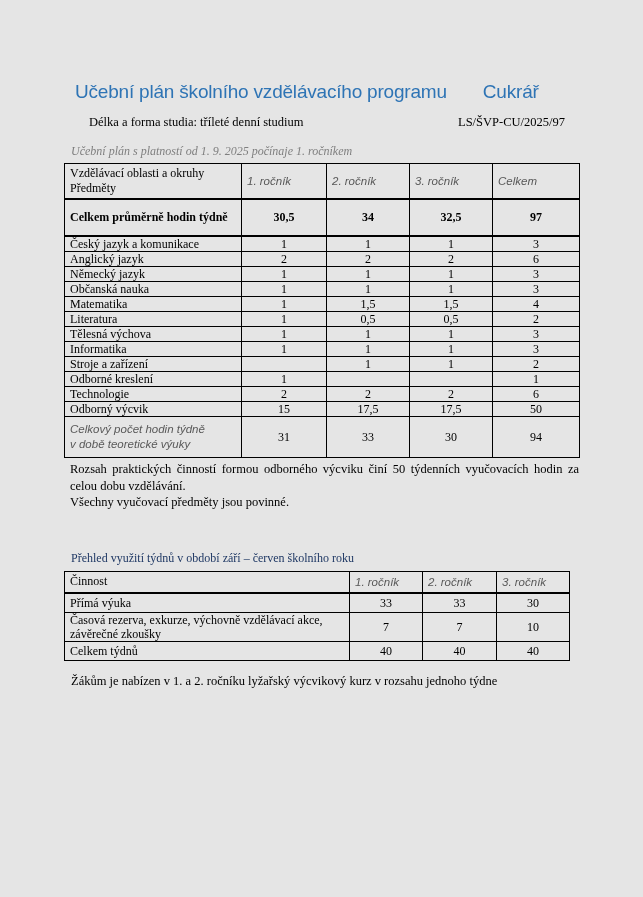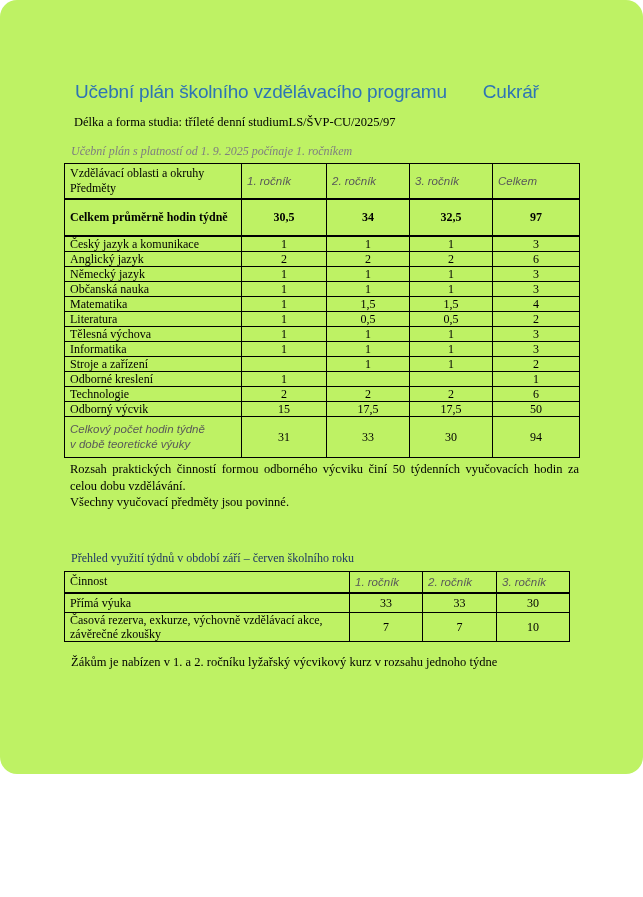--- a/index.html
+++ b/index.html
@@ -5,42 +5,41 @@
   :root{
     --title-blue:#2E74B5;
     --heading-gray:#7F7F7F;
     --heading-navy:#1F3864;
     --muted:#595959;
   }
   html,body{margin:0;padding:0;background:#ffffff;}
   body{width:643px;height:897px;overflow:hidden;}
   .page{
     box-sizing:border-box;
-    width:643px;height:774px;
+    width:643px;height:897px;
     padding:80px 64px 0 64px;
     font-family:"Liberation Serif",serif;
     color:#000;
-    background:#bef264;
-    border-radius:17px;
+    background:#e5e5e5;
   }
   
   .title{
     margin:0 0 0 11px;
     font-family:"Liberation Sans",sans-serif;
     font-size:19px;
     line-height:24px;
     font-weight:400;
     color:var(--title-blue);
     white-space:nowrap;
     letter-spacing:-0.2px;
   }
   .title .profession{margin-left:36px;}
   .subtitle-row{
-    display:flex;
-    margin:11px 14px 0 10px;
+    display:flex;justify-content:space-between;
+    margin:11px 14px 0 25px;
     font-size:12.5px;line-height:15px;
   }
   .section-heading{
     font-family:Liberation Serif, serif;
     font-size:12px;line-height:14px;
   }
   .gray-heading{
     color:var(--heading-gray);
     font-style:italic;
     margin:14px 0 5px 7px;
@@ -255,18 +254,24 @@
           <td class="num">33</td>
           <td class="num">33</td>
           <td class="num">30</td>
         </tr>
         <tr>
           <td class="lbl">Časová rezerva, exkurze, výchovně vzdělávací akce, závěrečné zkoušky</td>
           <td class="num">7</td>
           <td class="num">7</td>
           <td class="num">10</td>
         </tr>
+        <tr>
+          <td class="lbl">Celkem týdnů</td>
+          <td class="num">40</td>
+          <td class="num">40</td>
+          <td class="num">40</td>
+        </tr>
       </tbody>
   </table>
 
   <div class="final-note">Žákům je nabízen v 1. a 2. ročníku lyžařský výcvikový kurz v rozsahu jednoho týdne</div>
 
 </div>
 
 </body></html>

